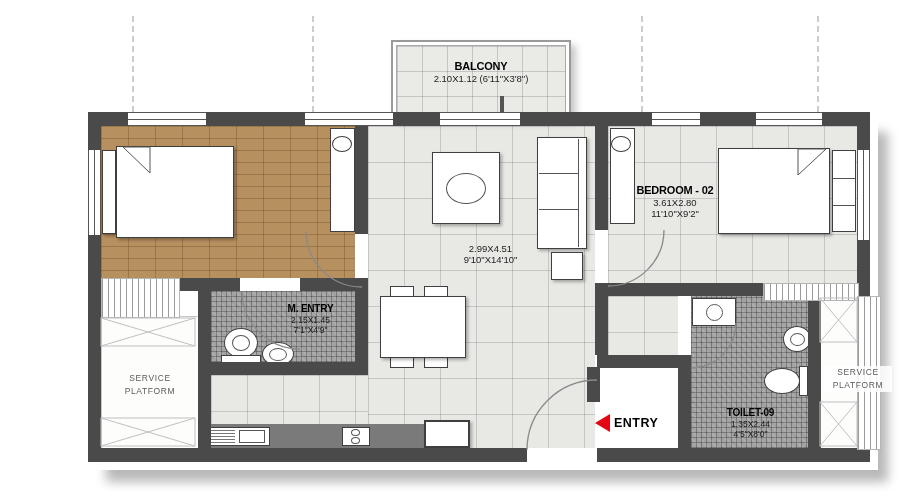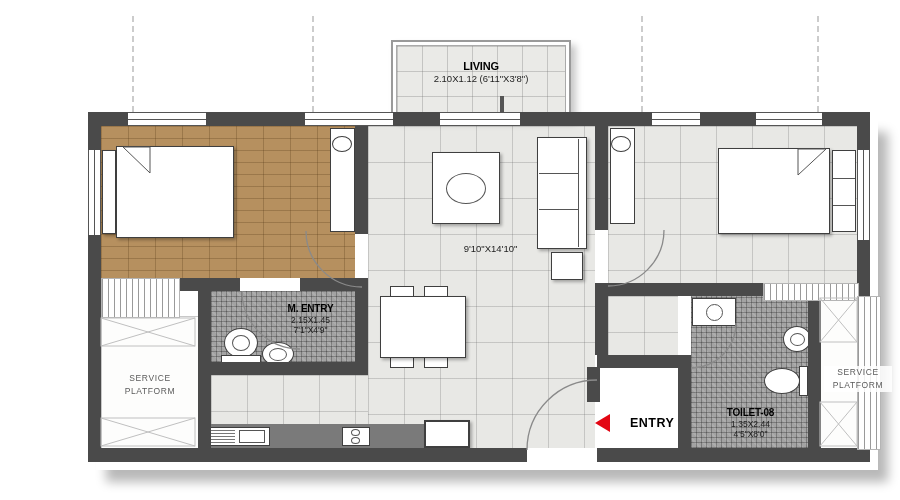--- a/index.html
+++ b/index.html
@@ -44,21 +44,21 @@
   .label{position:absolute;z-index:8;text-align:center;color:#111;line-height:1.18;}
   .room-name{font-weight:700;font-size:11px;letter-spacing:-0.2px;color:#000;white-space:nowrap;}
   .room-dims{font-weight:400;font-size:9.5px;color:#1d1d1d;white-space:nowrap;}
   .small .room-name{font-size:10px;}
   .small .room-dims{font-size:8.5px;}
   .svc-label{position:absolute;z-index:8;font-size:8.5px;color:#5a5a5a;letter-spacing:0.6px;
         text-align:center;line-height:1.55;}
   .entry-wrap{position:absolute;z-index:9;display:flex;align-items:center;}
   .entry-arrow{width:0;height:0;border-top:9px solid transparent;border-bottom:9px solid transparent;
         border-right:15px solid #e30613;}
-  .entry-text{margin-left:20px;font-weight:700;font-size:12.5px;letter-spacing:0.5px;color:#000;}
+  .entry-text{margin-left:4px;font-weight:700;font-size:12.5px;letter-spacing:0.5px;color:#000;}
   svg.overlay{position:absolute;inset:0;z-index:7;pointer-events:none;}
   .inner-line{position:absolute;background:#555;}
 </style>
 </head>
 <body>
 
 <div class="plan">
 
   <div class="shadow-base" style="left:96px;top:120px;width:782px;height:350px;"></div>
 
@@ -193,39 +193,45 @@
       <line x1="820" y1="402" x2="857" y2="446"></line>
       <line x1="857" y1="402" x2="820" y2="446"></line>
     </g>
     <g stroke="#555" stroke-width="1" fill="#fff">
       <polygon points="150,147 150,173 123,147"></polygon>
       <polygon points="798,149 826,149 798,175"></polygon>
     </g>
   </svg>
 
   <div class="label" style="left:393px;top:60px;width:176px;">
-    <div class="room-name">LIVING</div>
+    <div class="room-name">BALCONY</div>
     <div class="room-dims">2.10X1.12 (6'11"X3'8")</div>
   </div>
 
 
+  <div class="label" style="left:600px;top:184px;width:150px;">
+    <div class="room-name">BEDROOM - 02</div>
+    <div class="room-dims">3.61X2.80</div>
+    <div class="room-dims">11'10"X9'2"</div>
+  </div>
 
   <div class="label" style="left:408px;top:243px;width:165px;">
+    <div class="room-dims">2.99X4.51</div>
     <div class="room-dims">9'10"X14'10"</div>
   </div>
 
   <div class="label small" style="left:258px;top:303px;width:105px;">
     <div class="room-name">M. ENTRY</div>
     <div class="room-dims">2.15X1.45</div>
     <div class="room-dims">7'1"X4'9"</div>
   </div>
 
 
   <div class="label small" style="left:693px;top:407px;width:115px;">
-    <div class="room-name">TOILET-08</div>
+    <div class="room-name">TOILET-09</div>
     <div class="room-dims">1.35X2.44</div>
     <div class="room-dims">4'5"X8'0"</div>
   </div>
 
   <div class="svc-label" style="left:110px;top:372px;width:80px;">SERVICE PLATFORM</div>
 
   <div class="svc-label" style="left:824px;top:366px;width:68px;background:rgba(255,255,255,.85);">SERVICE PLATFORM</div>
 
   <div class="entry-wrap" style="left:595px;top:414px;">
     <div class="entry-arrow"></div>

